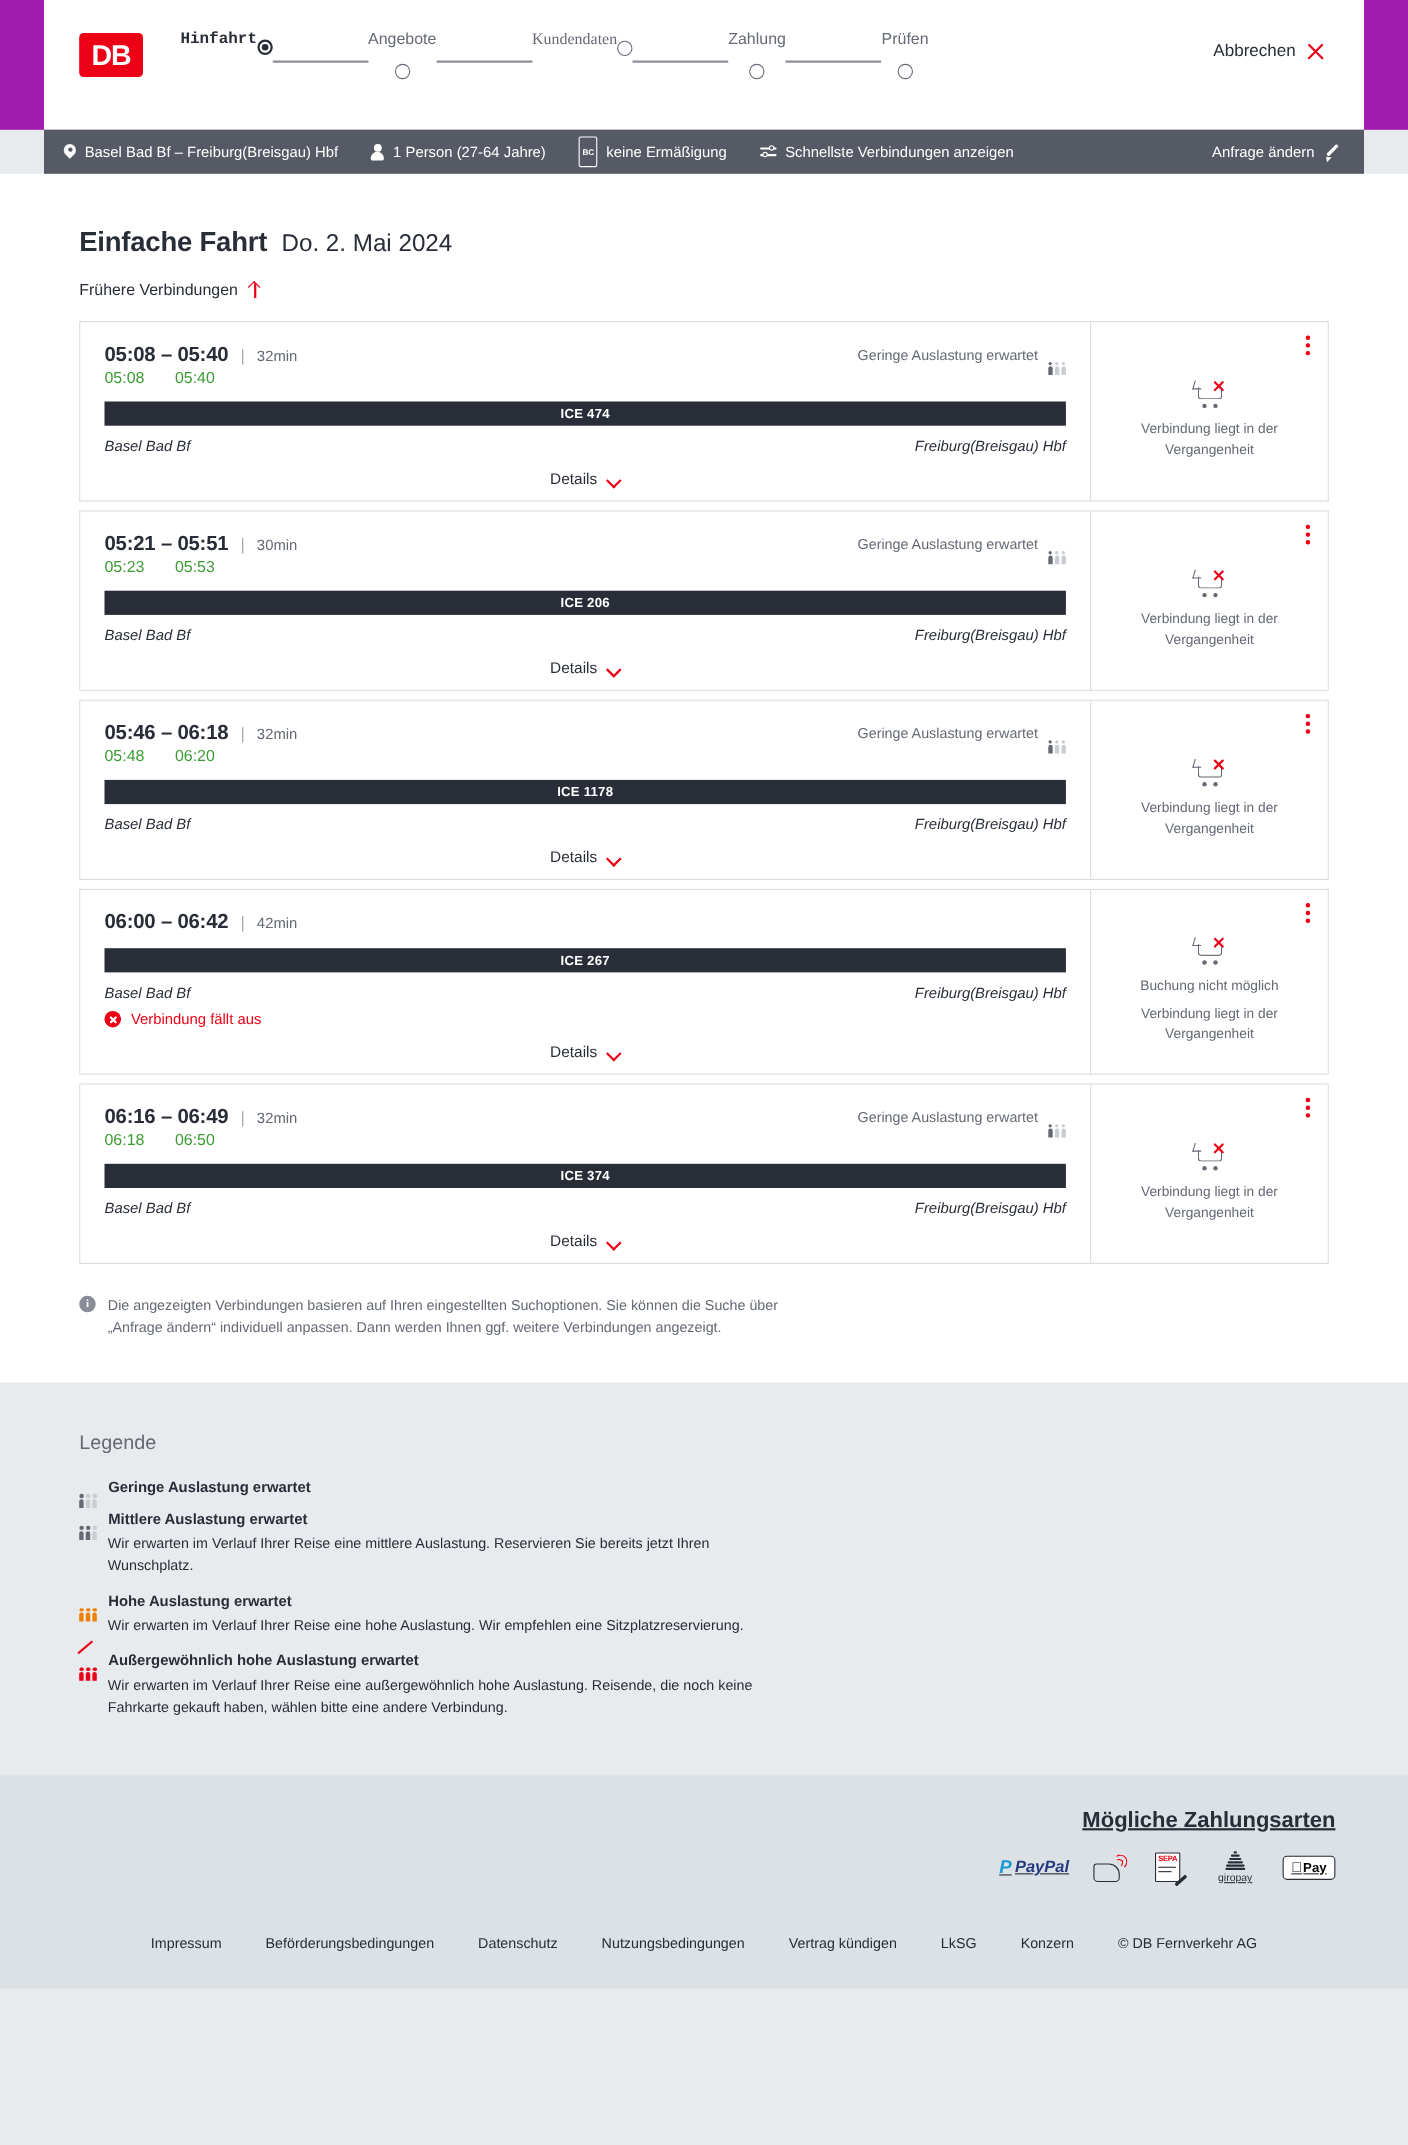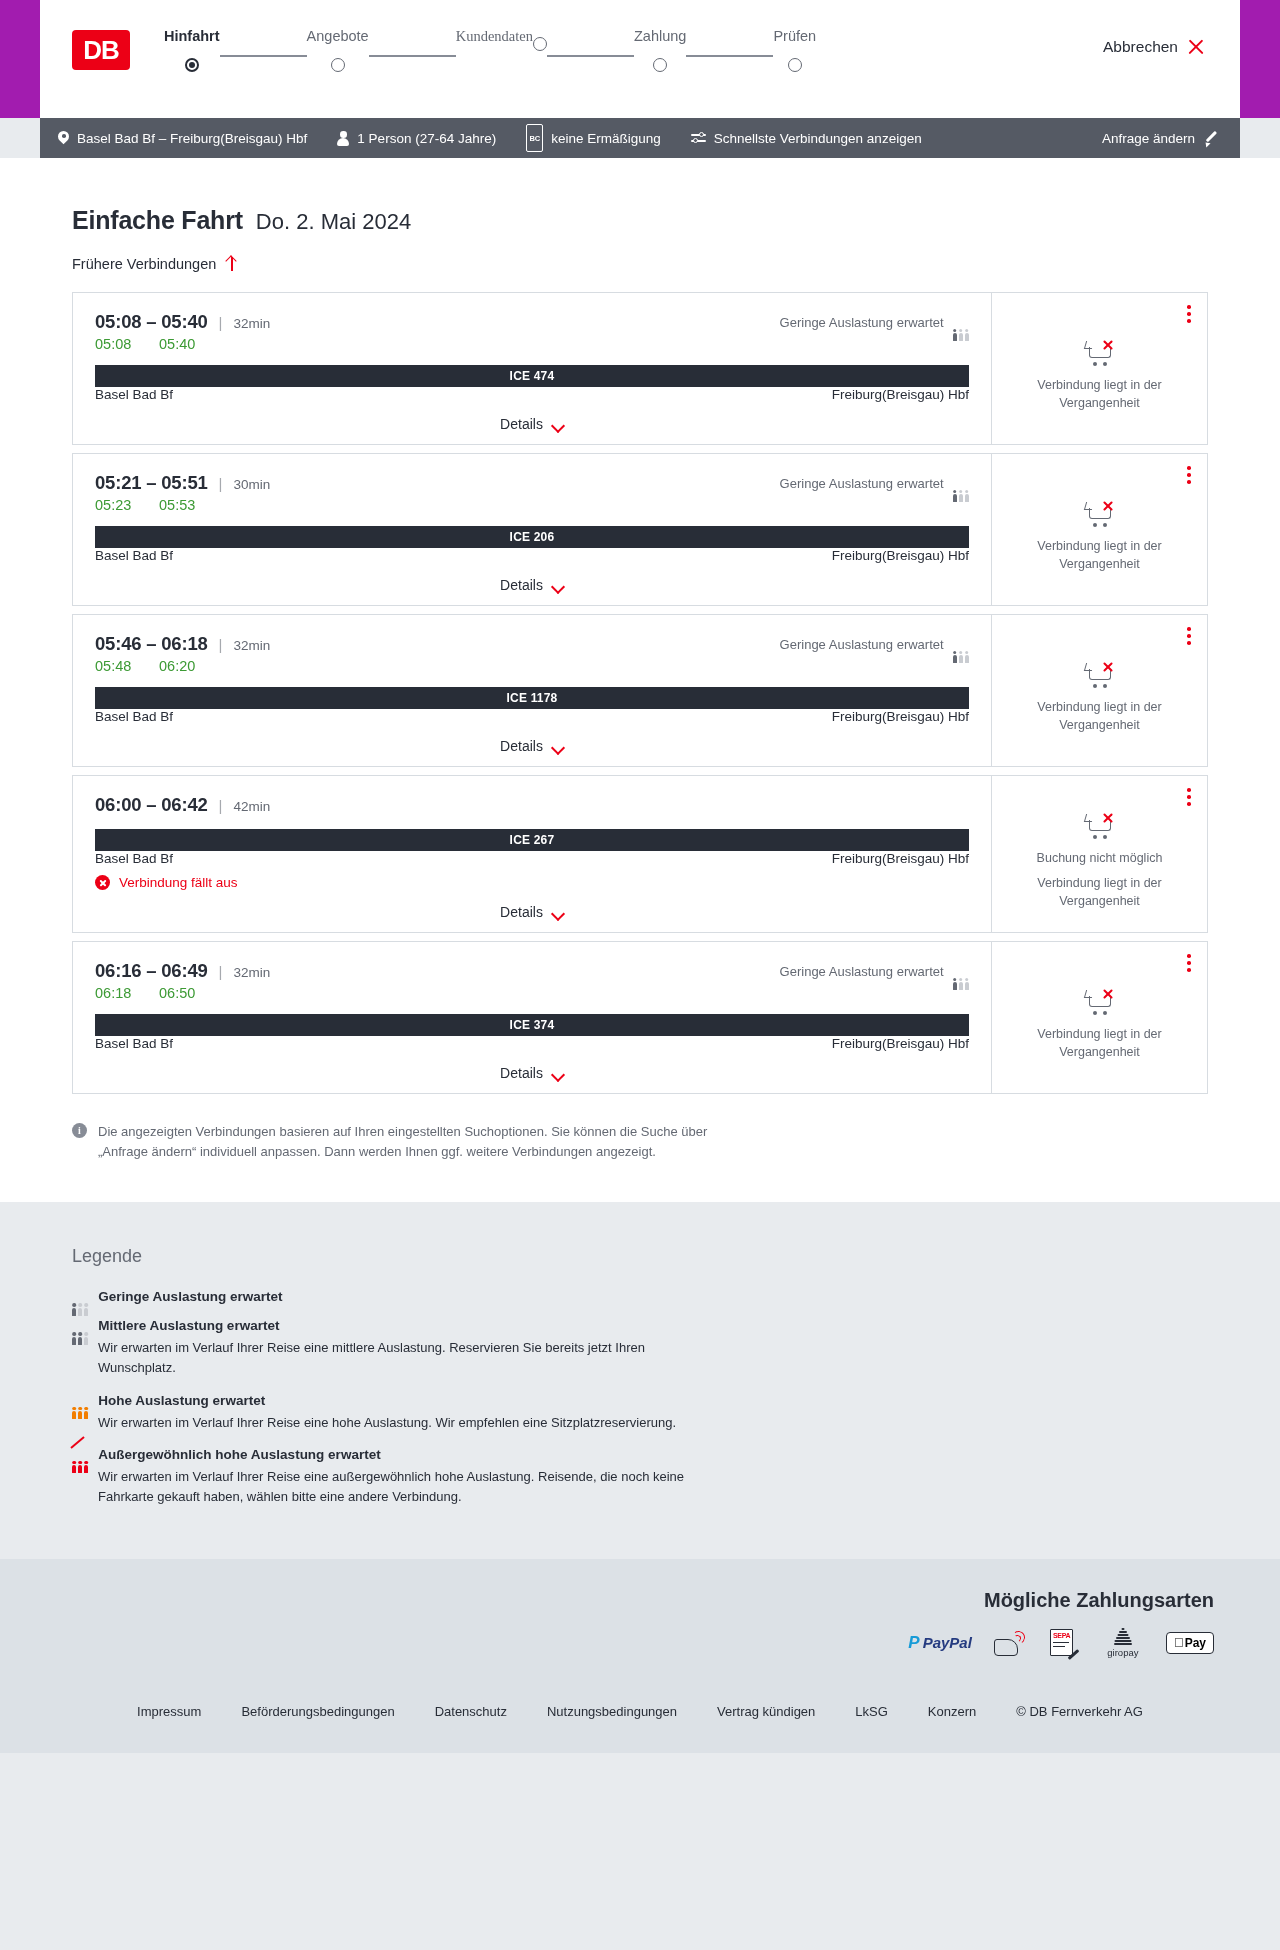--- a/index.html
+++ b/index.html
@@ -181,21 +181,21 @@
     font-size: 13px; color: #646973; white-space: nowrap;
   }
   .times-head { display: flex; align-items: center; }
   .actual-row { display: flex; gap: 20px; margin-top: 3px; }
   .actual { font-size: 14.5px; color: #3c9a34; min-width: 44px; }
   .train-bar {
     background: #282d37; height: 22px; margin-top: 13px;
     display: flex; align-items: center; justify-content: center;
     color: #fff; font-size: 12px; font-weight: bold; letter-spacing: 0.2px;
   }
-  .stations-row { display: flex; justify-content: space-between; font-size: 13.5px; }
+  .stations-row { display: flex; justify-content: space-between; margin-top: 11px; font-size: 13.5px; font-style: italic; }
   .cancel-note {
     display: flex; align-items: center; gap: 9px;
     color: #ec0016; font-size: 13.5px; margin-top: 9px;
   }
   .circle-x {
     width: 15px; height: 15px; border-radius: 50%; background:#ec0016;
     position: relative; flex:none;
   }
   .circle-x::before, .circle-x::after {
     content:""; position:absolute; left:50%; top:50%; width:8px; height:1.8px;
@@ -282,21 +282,21 @@
   
   .legend-wrap { background: #e8ebee; padding: 44px 40px 38px 40px; }
   .legend { padding-left: 32px; }
   .legend-title { font-size: 18px; color: #646973; margin-bottom: 22px; }
   .legend-item { margin-bottom: 14px; }
   .legend-head { display: flex; align-items: center; gap: 10px; }
   .legend-label { font-size: 13.5px; font-weight: bold; color: #282d37; }
   .legend-desc { font-size: 13px; color: #282d37; line-height: 1.55; margin-top: 5px; padding-left: 26px; max-width: 620px; }
 
   
-  .pay-wrap { background: #dce1e6; padding: 30px 40px 26px 40px; }
+  .pay-wrap { background: #dce1e6; padding: 30px 40px 26px 40px; text-decoration: underline; }
   .pay-inner { display:flex; flex-direction: column; align-items: flex-end; padding-right: 26px; }
   .pay-title { font-size: 20px; font-weight: bold; color: #282d37; margin-bottom: 18px; }
   .pay-icons { display: flex; align-items: center; gap: 22px; }
   .pay-badge { height: 26px; display: flex; align-items: center; justify-content: center; }
   .paypal {
     font-size: 15px; font-weight: bold; color: #253b80; display:flex; align-items:center; gap:3px;
     font-style: italic;
   }
   .paypal .pp-mark {
     font-size: 17px; color: #179bd7; font-weight: 900; font-style: italic;
@@ -358,21 +358,21 @@
 <body>
 
 <div class="page">
 
   <div class="header-wrap">
     <div class="header">
       <div class="db-logo">
         <span>DB</span>
       </div>
       <div class="stepper" id="stepper">
-          <div class="step active" style="display: flex; flex-direction: column;">
+          <div class="step active" style="display: flex; flex-direction: row; font-family: Liberation Mono, monospace;">
             <span class="step-label">Hinfahrt</span>
             <span class="step-dot-row">
               <span class="step-dot"></span>
             </span>
           </div>
           <div class="step-line" style="margin-top: 27px;"></div>
           <div class="step" style="display: flex; flex-direction: column;">
             <span class="step-label">Angebote</span>
             <span class="step-dot-row">
               <span class="step-dot"></span>

